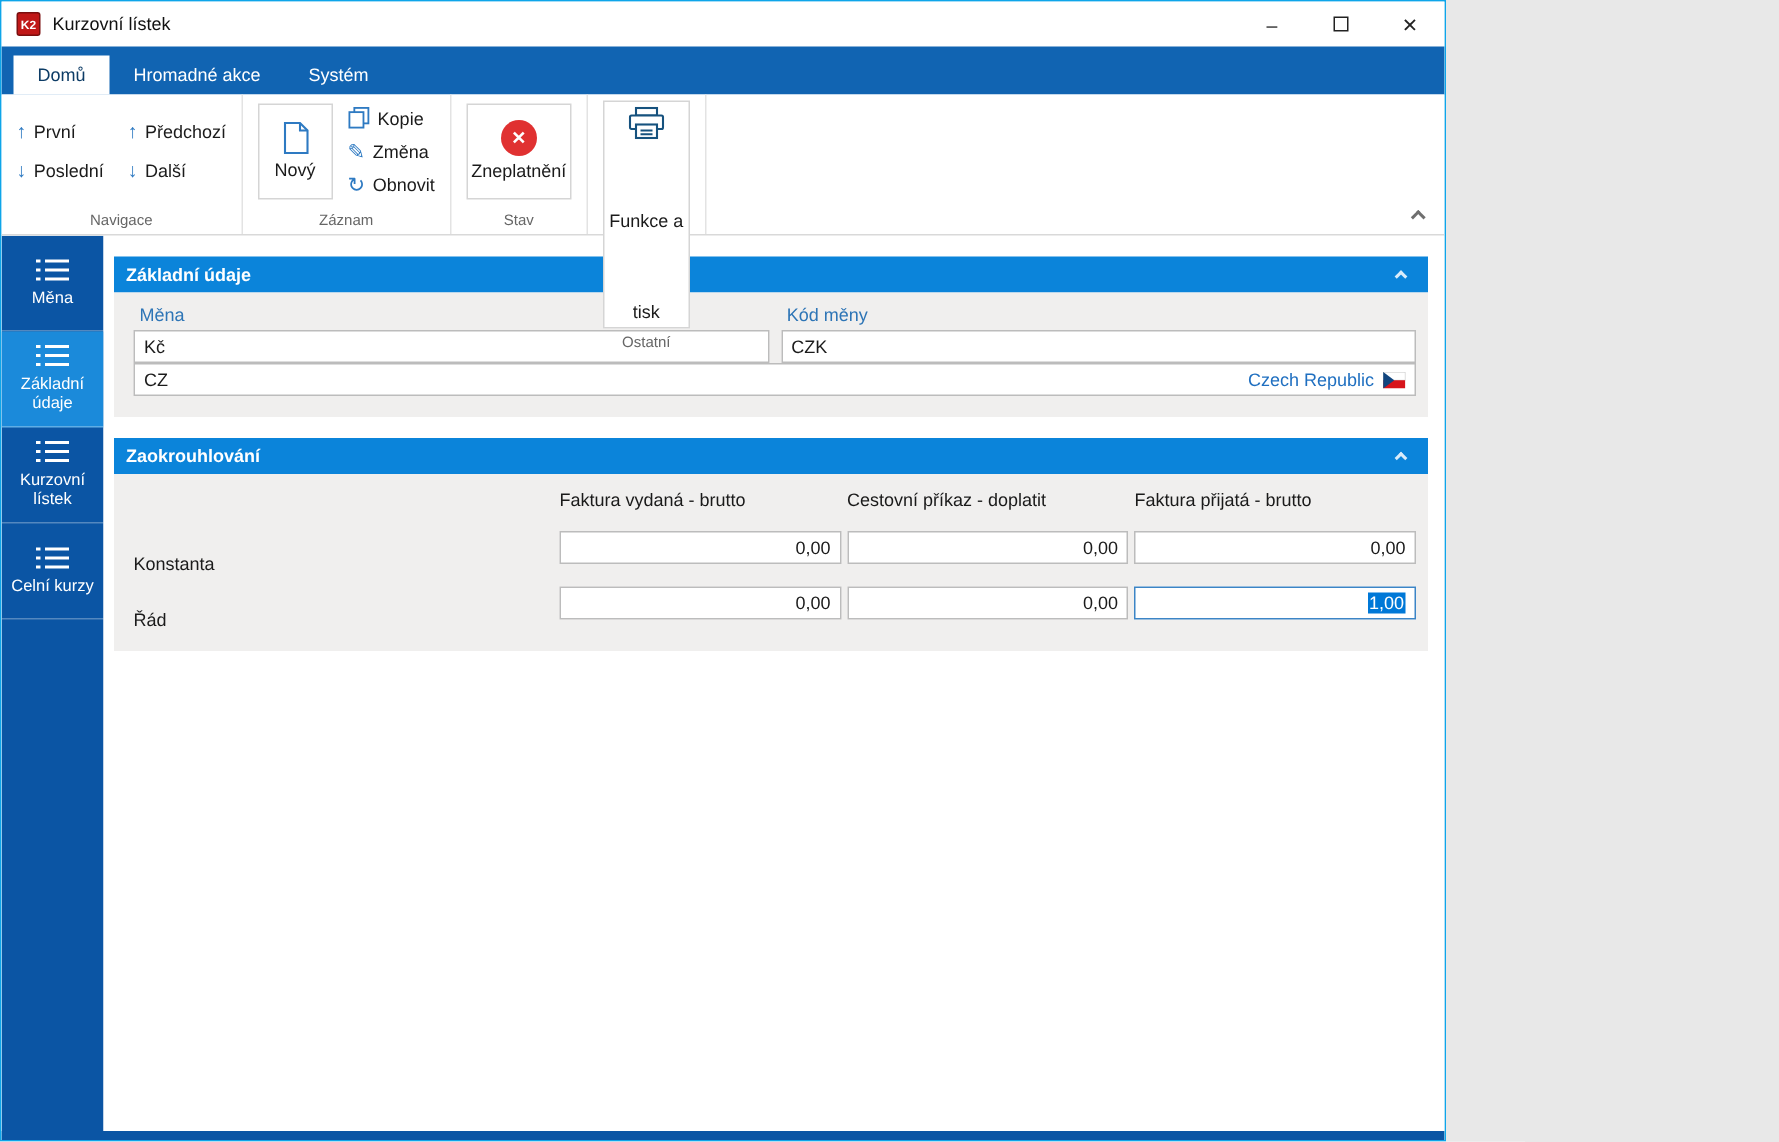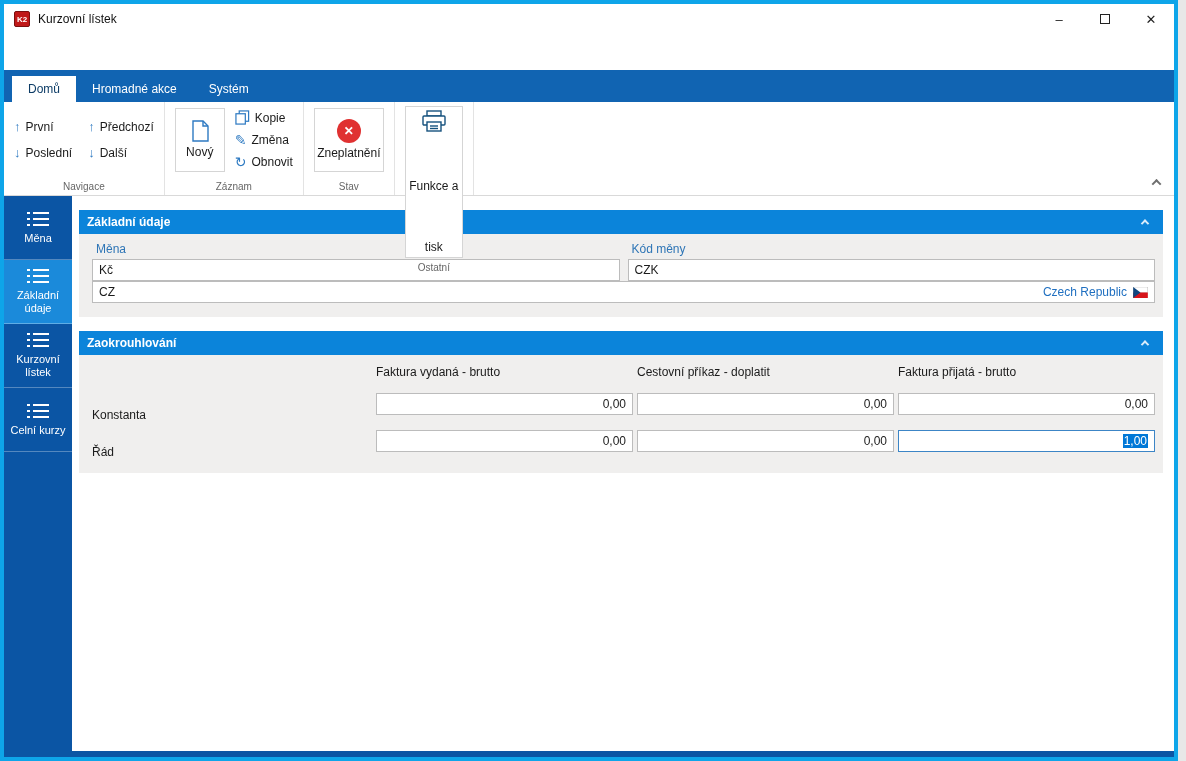--- a/index.html
+++ b/index.html
@@ -1,33 +1,33 @@
 <!DOCTYPE html>
 <html><head>
 <meta charset="utf-8">
 <style>
   * { margin:0; padding:0; box-sizing:border-box; }
   html,body { background:#e8e8e8; }
   body { font-family:"Liberation Sans", sans-serif; font-size:12px; color:#1b1b1b; }
 
-  .window { width:1178px; height:761px; background:#fff; border:4px solid #0ea5e9;
+  .window { width:964px; height:761px; background:#fff; border:1px solid #0ea5e9;
             display:flex; flex-direction:column; overflow:hidden; }
 
   
   .titlebar { height:30px; background:#fff; display:flex; align-items:center; padding-left:10px; flex:0 0 auto; }
   .app-icon { width:16px; height:16px; background:#c01818; border:1px solid #7a0f0f; border-radius:2px;
               display:flex; align-items:center; justify-content:center; }
   .app-icon .k { color:#fff; font-size:8px; font-weight:bold; }
   .titlebar .title { margin-left:8px; font-size:12px; color:#111; }
   .win-controls { margin-left:auto; display:flex; height:30px; }
   .wbtn { width:46px; height:30px; display:flex; align-items:center; justify-content:center; color:#222; font-size:13px; }
   .maxbox { width:10px; height:10px; border:1px solid #222; display:inline-block; }
 
   
-  .tabstrip { height:32px; background:#1164b2; display:flex; align-items:flex-end; padding-left:8px; flex:0 0 auto;margin-top:36px; }
+  .tabstrip { height:32px; background:#1164b2; display:flex; align-items:flex-end; padding-left:8px; flex:0 0 auto; }
   .tab { height:26px; padding:0 16px; display:flex; align-items:center; color:#fff; font-size:12px; cursor:default; }
   .tab.active { background:#fff; color:#0d3c66; }
 
   
   .ribbon { height:94px; background:#fff; border-bottom:1px solid #d9d9d9; display:flex; position:relative; flex:0 0 auto; }
   .rgroup { display:flex; flex-direction:column; border-right:1px solid #e3e3e3; }
   .rgroup-content { flex:1; display:flex; align-items:center; padding:4px 10px; gap:10px; }
   .rgroup-label { height:18px; display:flex; align-items:center; justify-content:center; color:#666; font-size:10px; }
 
   .navgrid { display:grid; grid-auto-flow:column; grid-template-rows:repeat(2,auto); grid-template-columns:auto auto;

